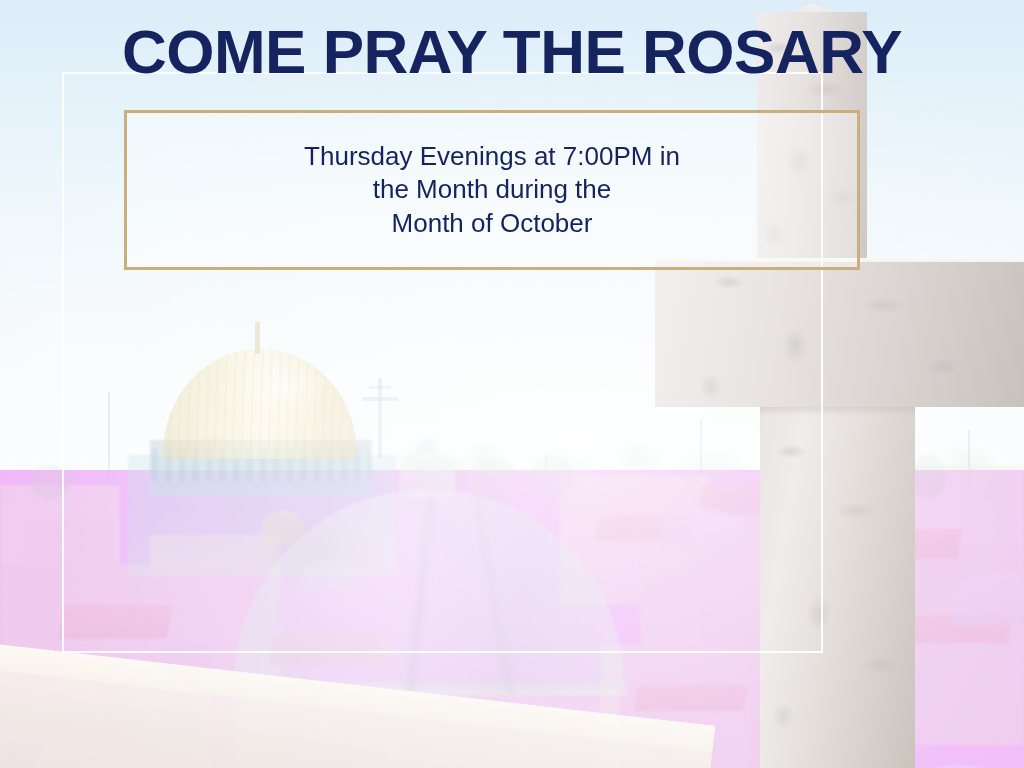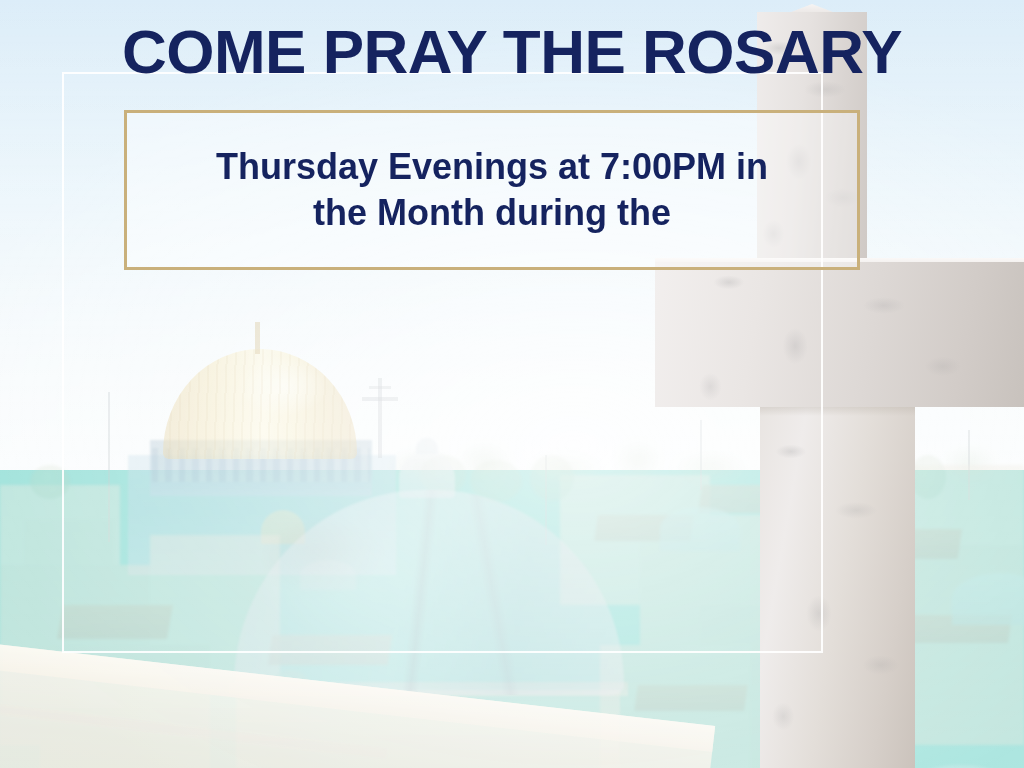--- a/index.html
+++ b/index.html
@@ -11,21 +11,21 @@
   body {
     font-family: "Liberation Sans", sans-serif;
   }
 
   
   #slide {
     position: relative;
     width: 1024px;
     height: 768px;
     overflow: hidden;
-    background: #14b8a6;
+    background: #d946ef;
   }
 
   
   .photo {
     position: absolute;
     inset: 0;
     overflow: hidden;
   }
 
   
@@ -322,22 +322,22 @@
     left: 124px; top: 110px;
     width: 736px; height: 160px;
     box-sizing: border-box;
     border: 3px solid #c9b07b;
     background: rgba(255,255,255,.38);
     display: flex;
     align-items: center;
     justify-content: center;
   }
   .subtitle-text {
-    font-size: 36px;
-    font-weight: bold;
+    font-size: 26px;
+    font-weight: normal;
     line-height: 1.28;
     color: #15235f;
     text-align: center;
     padding: 0 14px;
   }
   .subtitle-text .ln { display: block; white-space: nowrap; }
 </style>
 </head>
 <body>
 
@@ -439,16 +439,17 @@
   </div>
 
   <div class="white-frame"></div>
 
   <div class="headline">COME PRAY THE ROSARY</div>
 
   <div class="subtitle-box">
     <div class="subtitle-text">
       <span class="ln">Thursday Evenings at 7:00PM in</span>
       <span class="ln">the Month during the</span>
+      <span class="ln">Month of October</span>
     </div>
   </div>
 
 </div>
 
 </body></html>

